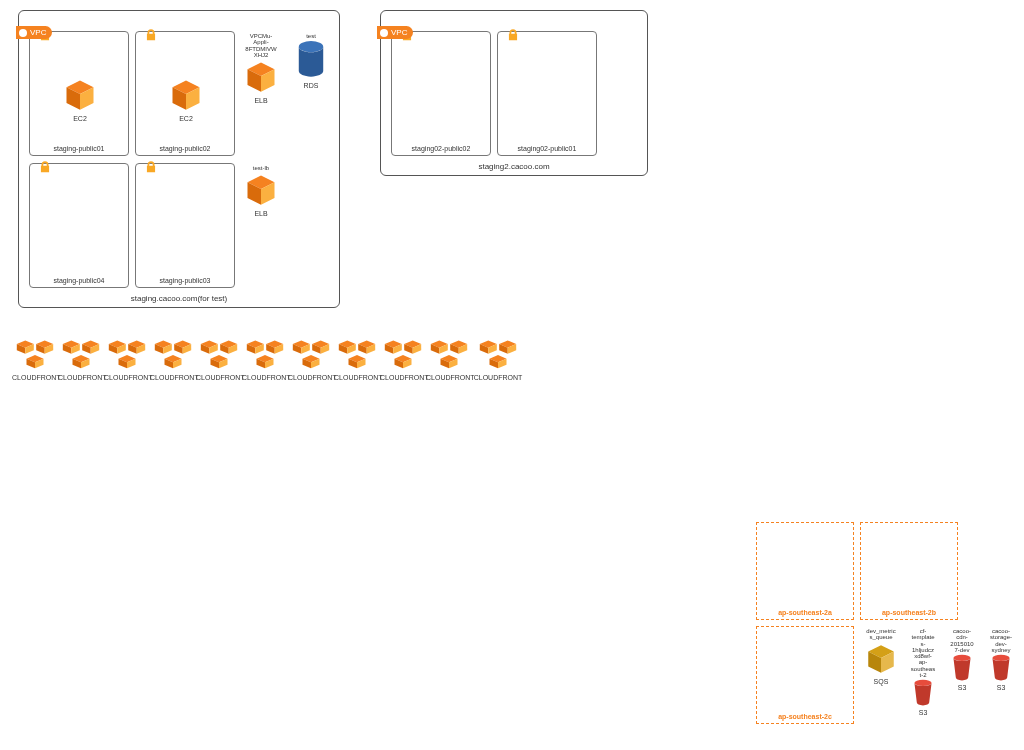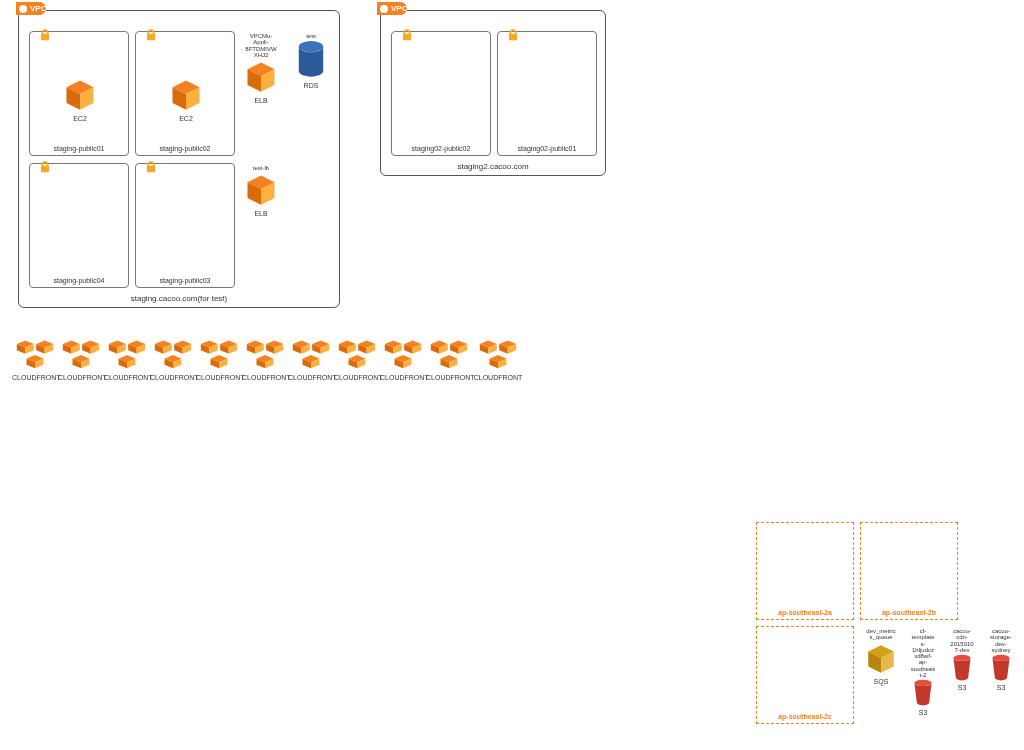--- a/index.html
+++ b/index.html
@@ -1,17 +1,17 @@
 <!DOCTYPE html>
 <html><head>
 <meta charset="utf-8">
 <style>
   * { box-sizing: border-box; margin: 0; padding: 0; }
   body { font-family: Arial, sans-serif; font-size: 7px; background: #fff; width: 1024px; height: 750px; position: relative; }
-  .vpc-badge { position: absolute; background: #f58220; color: #fff; font-weight: bold; font-size: 8px; padding: 2px 0 2px 14px; border-radius: 0 10px 10px 0; z-index: 10; }
+  .vpc-badge { position: absolute; background: #f58220; color: #fff; font-weight: normal; font-size: 8px; padding: 2px 6px 2px 14px; border-radius: 0 10px 10px 0; z-index: 10; margin-top: 24px; }
   .vpc-badge::before { content: ''; position: absolute; left: 3px; top: 3px; width: 8px; height: 8px; background: #fff; border-radius: 50%; }
   .vpc-box { position: absolute; border: 1px solid #555; border-radius: 6px; }
   .vpc-label { position: absolute; bottom: 4px; left: 0; right: 0; text-align: center; font-size: 8px; color: #333; }
   .subnet { position: absolute; border: 1px solid #777; border-radius: 4px; }
   .subnet-label { position: absolute; bottom: 3px; left: 0; right: 0; text-align: center; font-size: 7px; color: #333; }
   .lock { position: absolute; top: -4px; left: 8px; width: 14px; height: 14px; }
   .lock svg { width: 100%; height: 100%; }
   .icon-wrap { position: absolute; text-align: center; }
   .icon-label { font-size: 7px; color: #333; margin-top: 2px; display: block; }
   .icon-toplabel { font-size: 6px; color: #333; margin-bottom: 1px; display: block; white-space: pre-line; line-height: 1.05; }
@@ -113,21 +113,21 @@
           <polygon fill="#f58220" points="32,6 56,18 32,30 8,18"></polygon>
           <polygon fill="#d96b0b" points="8,18 32,30 32,58 8,46"></polygon>
           <polygon fill="#fbb040" points="56,18 32,30 32,58 56,46"></polygon>
         </g>
       </svg>
     <span class="icon-label">ELB</span>
   </div>
 </div>
 
 <div class="vpc-badge" style="left:377px; top:2px;">VPC</div>
-<div class="vpc-box" style="left:380px; top:10px; width:226px; height:166px;">
+<div class="vpc-box" style="left:380px; top:10px; width:268px; height:166px;">
   <span class="vpc-label">staging2.cacoo.com</span>
   <div class="subnet" style="left:10px; top:20px; width:100px; height:125px;">
     <span class="lock">
         <svg viewBox="0 0 24 24">
           <path fill="#f9a825" d="M6 10V8a6 6 0 0112 0v2h1v11H5V10h1zm3 0h6V8a3 3 0 00-6 0v2z"></path>
         </svg>
       </span>
     <span class="subnet-label">staging02-public02</span>
   </div>
   <div class="subnet" style="left:116px; top:20px; width:100px; height:125px;">

